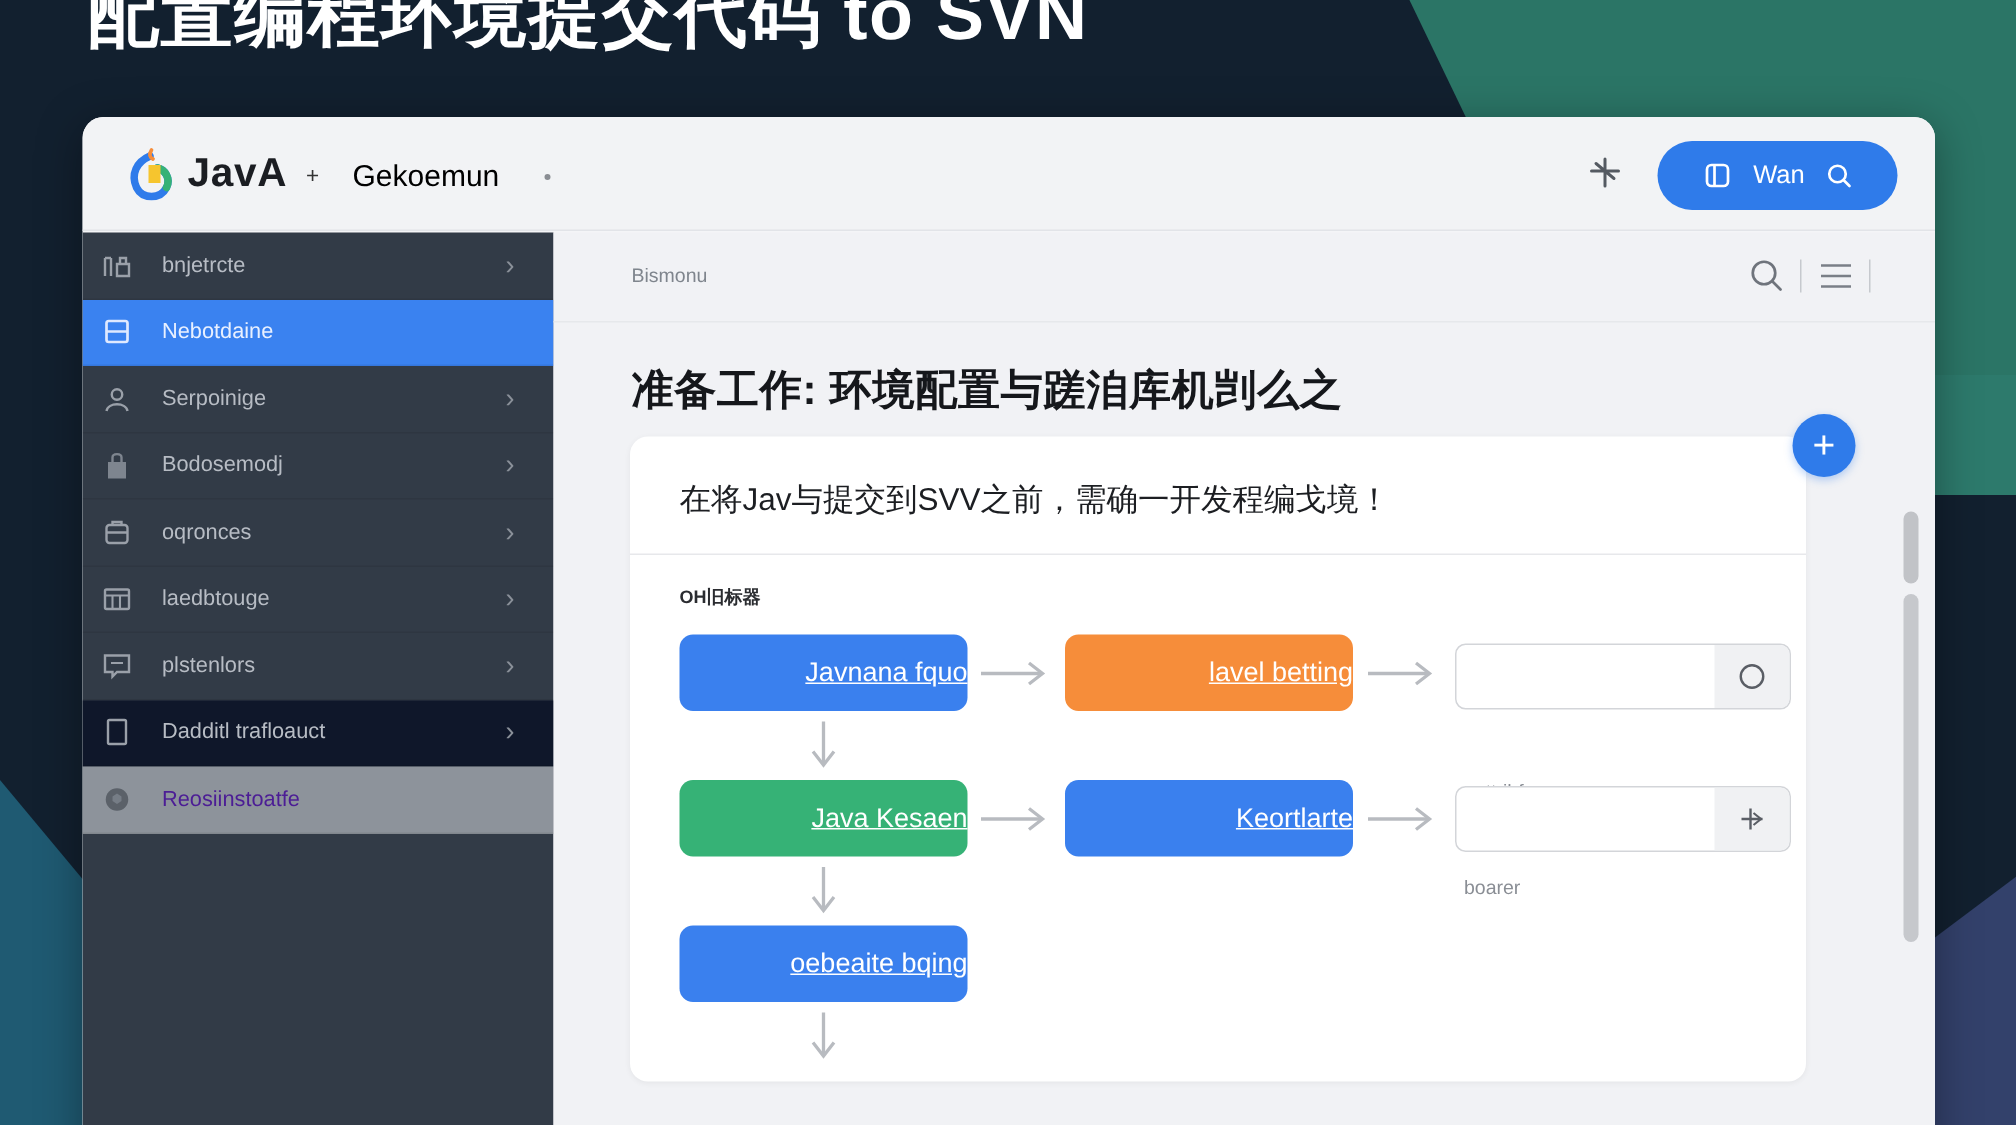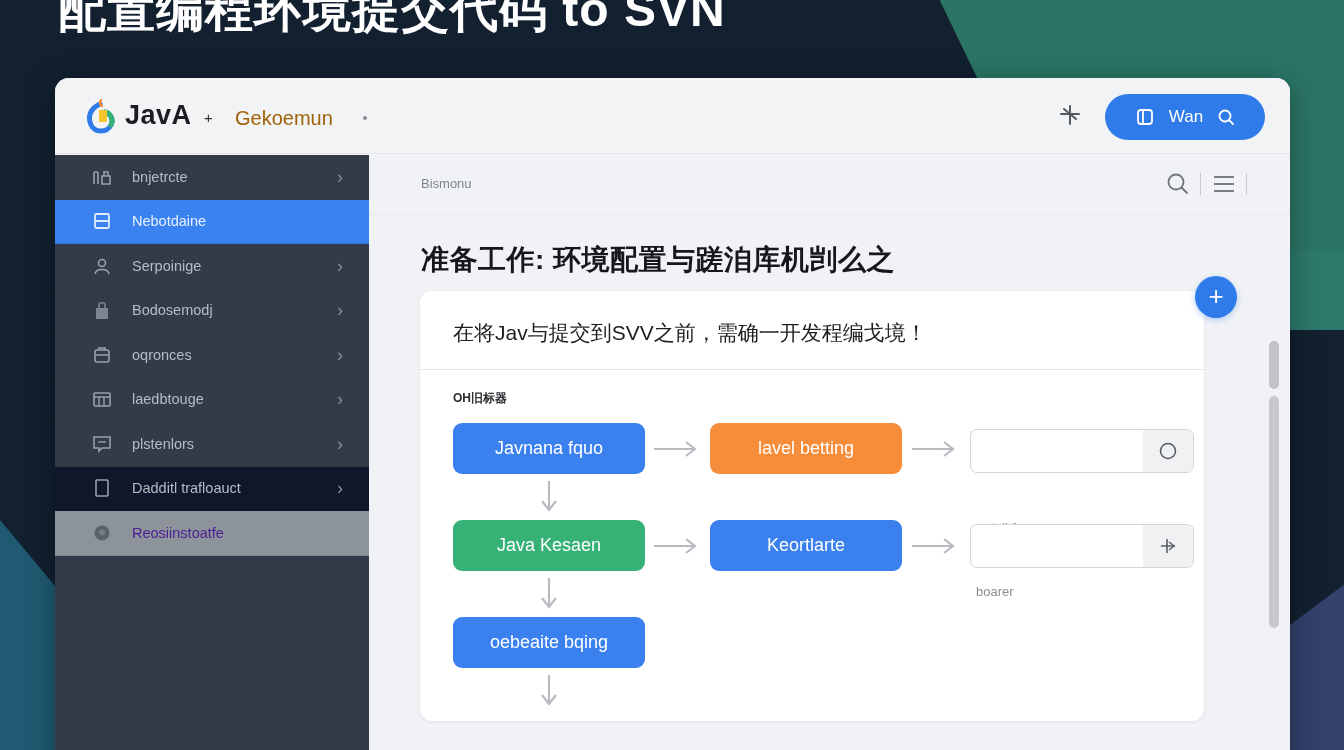--- a/index.html
+++ b/index.html
@@ -48,21 +48,21 @@
       position: absolute; left: 28px; top: 20px; width: 34px; height: 38px;
     }
     .brand {
       position: absolute; left: 70px; top: 22px;
       font-size: 27px; font-weight: bold; color: #1b1d22; letter-spacing: 0.5px;
     }
     .brand-plus {
       position: absolute; left: 149px; top: 31px; font-size: 15px; color: #333;
     }
     .app-name {
-      position: absolute; left: 180px; top: 29px; font-size: 20px; color: #a16207;
+      position: absolute; left: 180px; top: 29px; font-size: 20px; color: #000000;
     }
     .dot-sep {
       position: absolute; left: 308px; top: 38px; width: 4px; height: 4px;
       border-radius: 50%; background: #8a8d93;
     }
     .pin-btn {
       position: absolute; left: 1002px; top: 24px; width: 26px; height: 26px;
       font-size: 24px; line-height: 26px; text-align: center; color: #555a62;
       cursor: pointer;
     }
@@ -72,21 +72,21 @@
       display: flex; align-items: center; justify-content: center; gap: 14px;
       font-size: 17px; cursor: pointer;
     }
 
     .sidebar {
       position: absolute; left: 0; top: 77px; width: 314px; height: 640px;
       background: #323b47;
     }
     .side-item {
       position: relative; height: 44.5px; display: flex; align-items: center;
-      padding-left: 36px; color: #b7bcc4; font-size: 14.5px; cursor: pointer;
+      padding-left: 12px; color: #b7bcc4; font-size: 14.5px; cursor: pointer;
       border-bottom: 1px solid rgba(0,0,0,0.08);
     }
     .side-item.active { background: #3a82f0; color: #e8f0ff; }
     .side-item.highlight { background: #8d939b; color: #4c1d95; }
     .side-item .s-icon {
       width: 22px; height: 22px; margin-right: 19px; display: flex;
       align-items: center; justify-content: center;
     }
     .side-item .s-chev {
       position: absolute; right: 26px; top: 50%; transform: translateY(-50%);
@@ -144,21 +144,21 @@
     }
     .card-divider {
       position: absolute; left: 0; top: 78px; width: 100%; height: 1px; background: #e7e8eb;
     }
     .flow-label {
       position: absolute; left: 33px; top: 99px; font-size: 12px; color: #2a2c30; font-weight: bold;
     }
     .flow-box {
       position: absolute; height: 51px; width: 192px; border-radius: 9px;
       color: #fff; font-size: 18px; display: flex; align-items: center;
-      justify-content: center; cursor: pointer;
+      justify-content: flex-end; cursor: pointer; text-decoration: underline;
     }
     .arrow-right {
       position: absolute; width: 46px; height: 20px;
     }
     .arrow-down {
       position: absolute; width: 20px; height: 34px;
     }
     .out-field {
       position: absolute; width: 224px; height: 44px; border: 1px solid #d3d5d9;
       border-radius: 7px; background: #fff; overflow: hidden;

